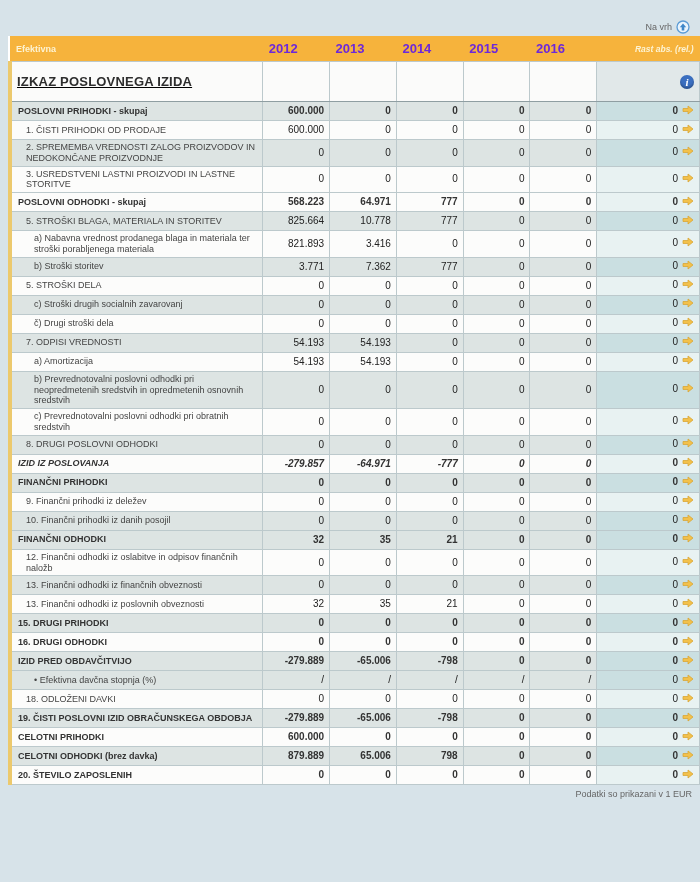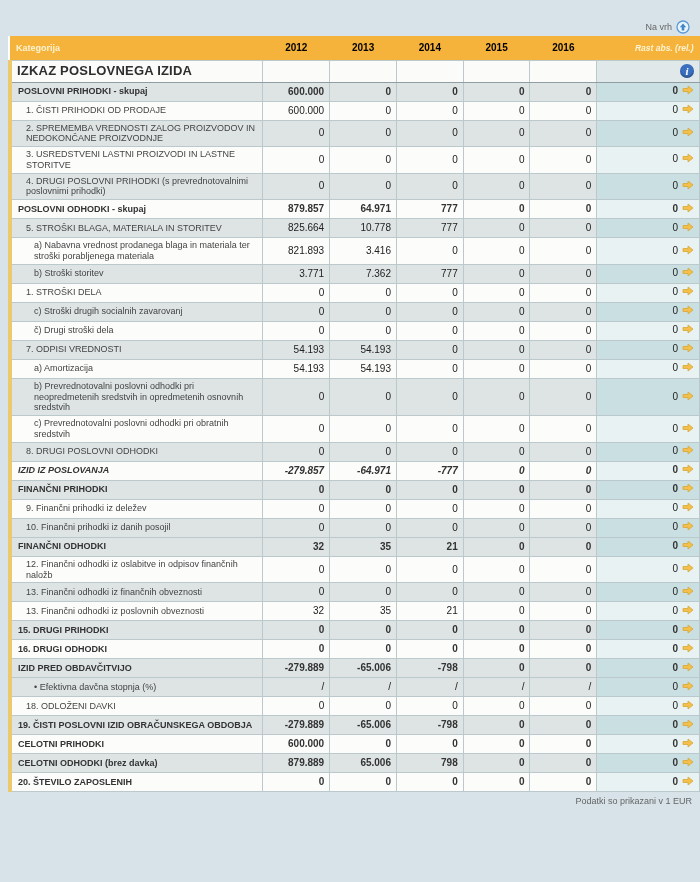--- a/index.html
+++ b/index.html
@@ -21,33 +21,33 @@
     border-collapse:collapse;
     background:#fff;
   }
   thead th {
     background:#f6b33c;
     padding:5px 6px;
     border:none;
     height:24px;
   }
   th.cat { text-align:left; font-size:9px; color:#fdf3d2; font-weight:bold; }
-  th.year { text-align:center; font-size:10px; color:#000000; font-weight:bold; }
+  th.year { text-align:left; font-size:13px; color:#6d28d9; font-weight:bold; }
   th.growth-h { text-align:right; font-size:8.5px; color:#fdf3d2; font-weight:bold; white-space:nowrap;font-style:italic; }
   td {
     border:1px solid #bcc9cc;
     padding:2px 5px;
     font-size:9px;
     color:#444;
     vertical-align:middle;
     line-height:1.2;
   }
   td:first-child { border-left:4px solid #ecc96d; }
   tr { height:19px; }
-  tr.title-row { height:22px; }
+  tr.title-row { height:40px;text-decoration:underline; }
   tr.title-row td { background:#fbfbfa; border-bottom:1px solid #8f9ea2; }
   tr.title-row td.t {
     font-size:13px; font-weight:bold; color:#2e2e2e; letter-spacing:0.2px;
   }
   tr.title-row td.growth { background:#e1e8e9; text-align:right; }
   tr.even td { background:#dde4e3; }
   tr.odd td { background:#fcfcfb; }
   tr.even td.growth { background:#cadfe1; }
   tr.odd td.growth { background:#e8f2f2; }
   td.val { text-align:right; font-size:10px; color:#222; }
@@ -89,21 +89,21 @@
     <col style="width:254px">
       <col style="width:67px">
       <col style="width:67px">
     <col style="width:67px">
       <col style="width:67px">
       <col style="width:67px">
       <col style="width:103px">
   </colgroup>
   <thead>
     <tr>
-      <th class="cat">Kategorija</th>
+      <th class="cat">Efektivna</th>
       <th class="year">2012</th>
       <th class="year">2013</th>
       <th class="year">2014</th>
       <th class="year">2015</th>
       <th class="year">2016</th>
       <th class="growth-h">Rast abs. (rel.)</th>
     </tr>
   </thead>
   <tbody>
     <tr class="title-row">
@@ -168,38 +168,23 @@
     <td class="val">0</td>
     <td class="val">0</td>
     <td class="growth">
       <span>0</span><span class="arrow-icon">
         <svg width="12" height="10" viewBox="0 0 12 10">
           <path d="M1 3.5 H6 V1 L11 5 L6 9 V6.5 H1 Z" fill="#f3c14b" stroke="#d8a637" stroke-width="0.8"></path>
         </svg>
       </span>
     </td>
   </tr>
-      <tr class="even">
-    <td class="lbl indent-1">4. DRUGI POSLOVNI PRIHODKI (s prevrednotovalnimi poslovnimi prihodki)</td>
-    <td class="val">0</td>
-    <td class="val">0</td>
-    <td class="val">0</td>
-    <td class="val">0</td>
-    <td class="val">0</td>
-    <td class="growth">
-      <span>0</span><span class="arrow-icon">
-        <svg width="12" height="10" viewBox="0 0 12 10">
-          <path d="M1 3.5 H6 V1 L11 5 L6 9 V6.5 H1 Z" fill="#f3c14b" stroke="#d8a637" stroke-width="0.8"></path>
-        </svg>
-      </span>
-    </td>
-  </tr>
       <tr class="odd bold">
     <td class="lbl indent-0">POSLOVNI ODHODKI - skupaj</td>
-    <td class="val">879.857</td>
+    <td class="val">568.223</td>
     <td class="val">64.971</td>
     <td class="val">777</td>
     <td class="val">0</td>
     <td class="val">0</td>
     <td class="growth">
       <span>0</span><span class="arrow-icon">
         <svg width="12" height="10" viewBox="0 0 12 10">
           <path d="M1 3.5 H6 V1 L11 5 L6 9 V6.5 H1 Z" fill="#f3c14b" stroke="#d8a637" stroke-width="0.8"></path>
         </svg>
       </span>
@@ -244,21 +229,21 @@
     <td class="val">0</td>
     <td class="growth">
       <span>0</span><span class="arrow-icon">
         <svg width="12" height="10" viewBox="0 0 12 10">
           <path d="M1 3.5 H6 V1 L11 5 L6 9 V6.5 H1 Z" fill="#f3c14b" stroke="#d8a637" stroke-width="0.8"></path>
         </svg>
       </span>
     </td>
   </tr>
       <tr class="odd">
-    <td class="lbl indent-1">1. STROŠKI DELA</td>
+    <td class="lbl indent-1">5. STROŠKI DELA</td>
     <td class="val">0</td>
     <td class="val">0</td>
     <td class="val">0</td>
     <td class="val">0</td>
     <td class="val">0</td>
     <td class="growth">
       <span>0</span><span class="arrow-icon">
         <svg width="12" height="10" viewBox="0 0 12 10">
           <path d="M1 3.5 H6 V1 L11 5 L6 9 V6.5 H1 Z" fill="#f3c14b" stroke="#d8a637" stroke-width="0.8"></path>
         </svg>

